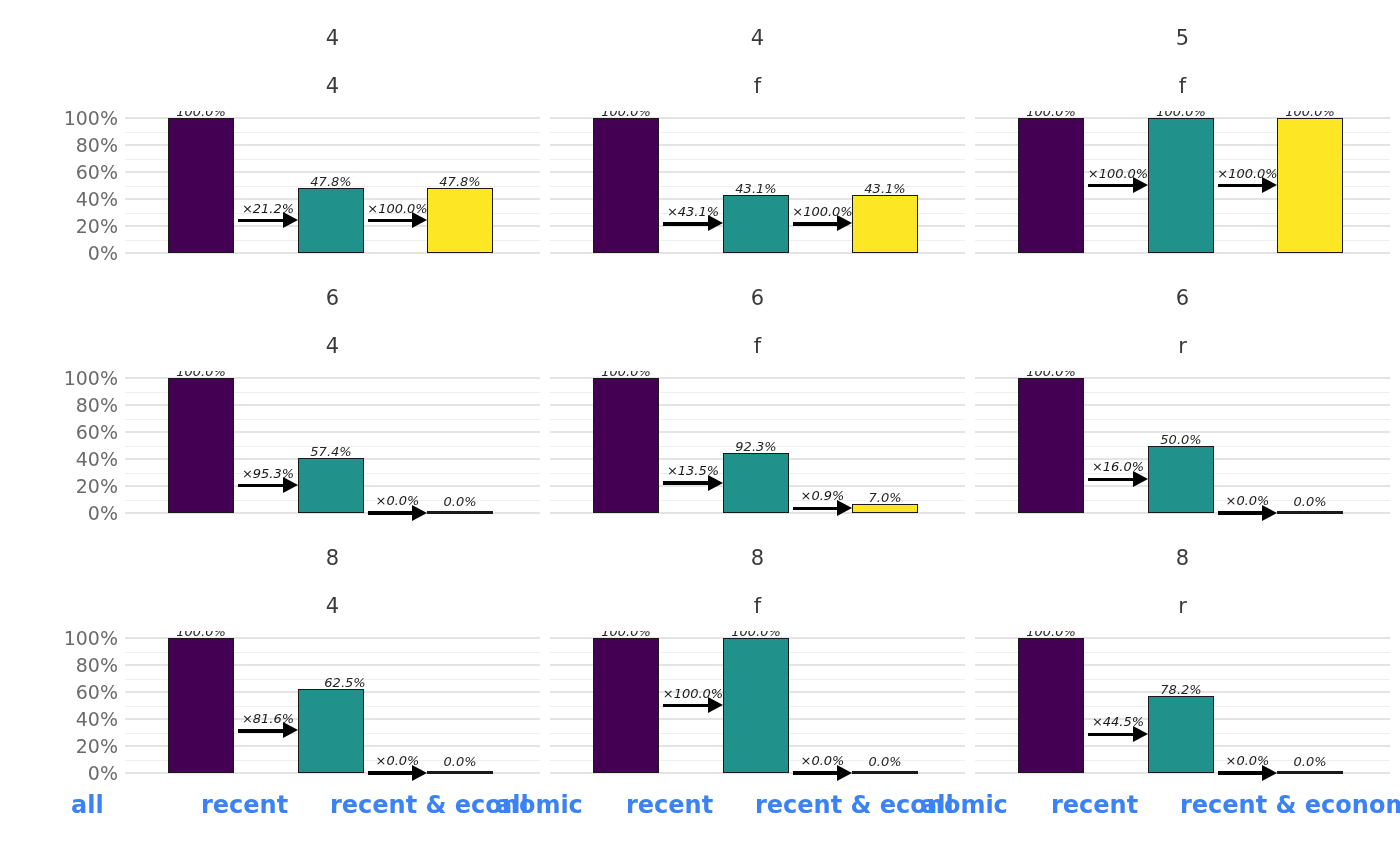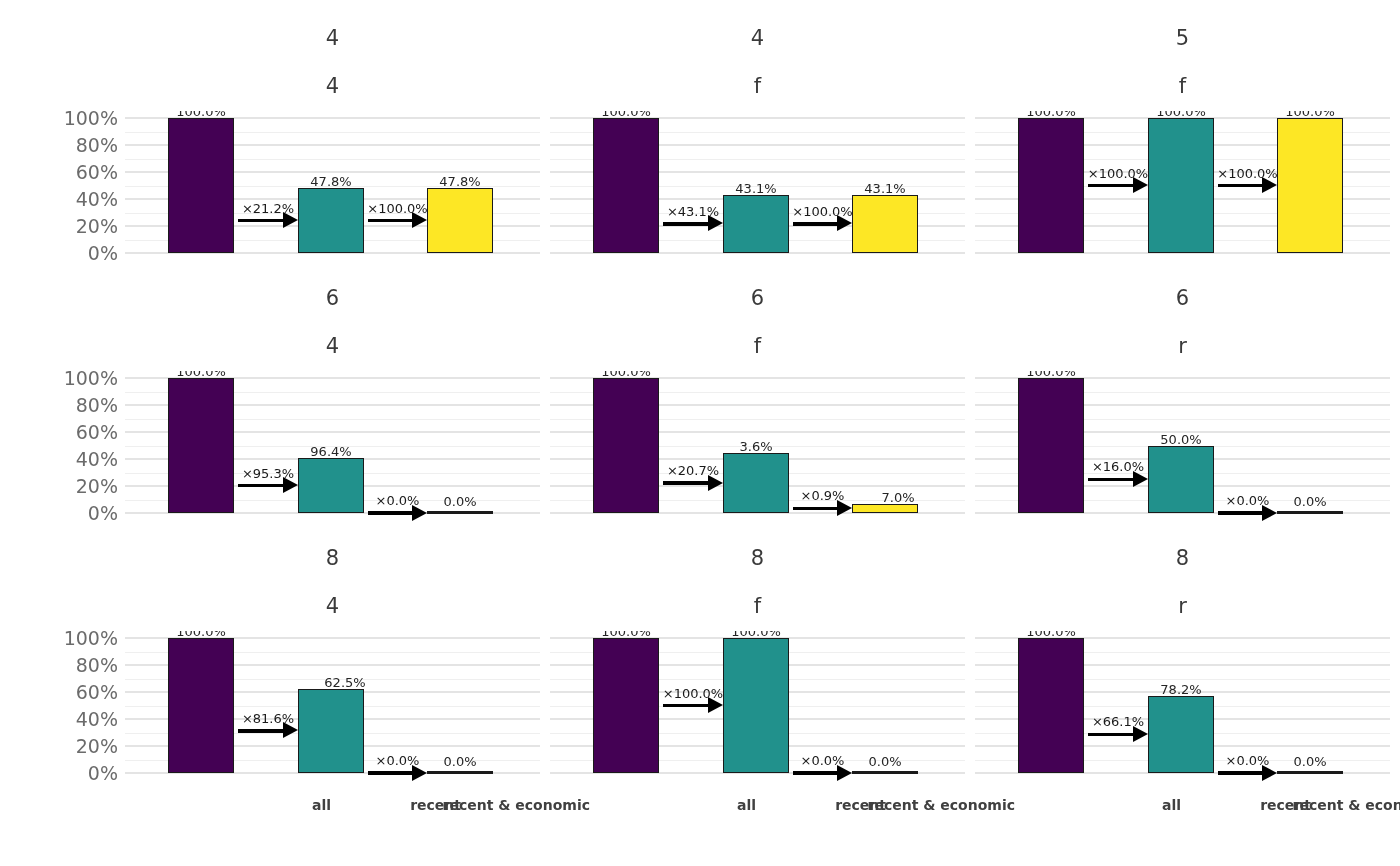--- a/index.html
+++ b/index.html
@@ -2,33 +2,33 @@
 <html><head>
 <meta charset="utf-8">
 <style>
   html,body{margin:0;padding:0;}
   body{
     width:1400px;height:866px;position:relative;overflow:hidden;
     background:#ffffff;
     font-family:"DejaVu Sans","Liberation Sans",sans-serif;
   }
   #chart{position:absolute;left:0;top:0;width:1400px;height:866px;}
-  .panel{position:absolute;overflow:hidden;}
+  .panel{position:absolute;overflow:hidden;font-style:italic;}
   .gridline{position:absolute;left:0;right:0;}
   .grid-major{height:2px;background:#e4e4e4;}
   .grid-minor{height:1px;background:#efefef;}
   .bar{position:absolute;box-sizing:border-box;border:1.5px solid #1a1a1a;}
   .zeroline{position:absolute;height:2.5px;background:#1a1a1a;}
   .val-label{position:absolute;font-size:13px;color:#262626;text-align:center;line-height:15px;}
   .arrow-line{position:absolute;height:3.5px;background:#000;}
   .arrow-head{position:absolute;width:0;height:0;border-top:8.5px solid transparent;border-bottom:8.5px solid transparent;border-left:15px solid #000;}
   .arrow-label{position:absolute;font-size:13px;color:#1a1a1a;text-align:center;line-height:15px;white-space:nowrap;}
   .strip{position:absolute;font-size:21px;color:#3a3a3a;text-align:center;line-height:26px;}
   .ytick{position:absolute;font-size:19px;color:#6b6b6b;text-align:right;line-height:22px;}
-  .xlabel{position:absolute;font-size:14px;font-weight:bold;color:#404040;text-align:right;line-height:24px;white-space:nowrap;}
+  .xlabel{position:absolute;font-size:24px;font-weight:bold;color:#3b82f6;text-align:left;line-height:24px;white-space:nowrap;}
 </style>
 </head>
 <body>
 
 <div id="chart">
     <div class="strip" style="left: 232.5px; top: 25px; width: 200px;">4</div>
     <div class="strip" style="left: 232.5px; top: 73px; width: 200px;">4</div>
     <div class="panel" style="left: 125px; top: 111px; width: 415px; height: 151px;">
       <div class="gridline grid-major" style="top: 6px;"></div>
       <div class="gridline grid-major" style="top: 33px;"></div>
@@ -124,21 +124,21 @@
       <div class="gridline grid-major" style="top: 114px;"></div>
       <div class="gridline grid-major" style="top: 141px;"></div>
       <div class="gridline grid-minor" style="top: 20.5px;"></div>
       <div class="gridline grid-minor" style="top: 47.5px;"></div>
       <div class="gridline grid-minor" style="top: 74.5px;"></div>
       <div class="gridline grid-minor" style="top: 101.5px;"></div>
       <div class="gridline grid-minor" style="top: 128.5px;"></div>
       <div class="bar" style="left: 43px; top: 7px; width: 66px; height: 135px; background: rgb(68, 1, 84);"></div>
       <div class="val-label" style="left: 36px; top: -7px; width: 80px;">100.0%</div>
       <div class="bar" style="left: 173px; top: 87.19px; width: 66px; height: 54.81px; background: rgb(33, 145, 140);"></div>
-      <div class="val-label" style="left: 166px; top: 73.19px; width: 80px;">96.4%</div>
+      <div class="val-label" style="left: 166px; top: 73.19px; width: 80px;">57.4%</div>
       <div class="zeroline" style="left: 302px; top: 140px; width: 66px;"></div>
       <div class="val-label" style="left: 295px; top: 123px; width: 80px;">0.0%</div>
       <div class="arrow-line" style="left: 113px; top: 112.845px; width: 47px;"></div>
       <div class="arrow-head" style="left: 158px; top: 106.095px;"></div>
       <div class="arrow-label" style="left: 98px; top: 94.595px; width: 90px;">×95.3%</div>
       <div class="arrow-line" style="left: 243px; top: 140.25px; width: 46px;"></div>
       <div class="arrow-head" style="left: 287px; top: 133.5px;"></div>
       <div class="arrow-label" style="left: 227.5px; top: 122px; width: 90px;">×0.0%</div>
     </div>
     <div class="ytick" style="left: 30px; top: 367px; width: 88px;">100%</div>
@@ -157,26 +157,26 @@
       <div class="gridline grid-major" style="top: 114px;"></div>
       <div class="gridline grid-major" style="top: 141px;"></div>
       <div class="gridline grid-minor" style="top: 20.5px;"></div>
       <div class="gridline grid-minor" style="top: 47.5px;"></div>
       <div class="gridline grid-minor" style="top: 74.5px;"></div>
       <div class="gridline grid-minor" style="top: 101.5px;"></div>
       <div class="gridline grid-minor" style="top: 128.5px;"></div>
       <div class="bar" style="left: 43px; top: 7px; width: 66px; height: 135px; background: rgb(68, 1, 84);"></div>
       <div class="val-label" style="left: 36px; top: -7px; width: 80px;">100.0%</div>
       <div class="bar" style="left: 173px; top: 82.33px; width: 66px; height: 59.67px; background: rgb(33, 145, 140);"></div>
-      <div class="val-label" style="left: 166px; top: 68.33px; width: 80px;">3.6%</div>
+      <div class="val-label" style="left: 166px; top: 68.33px; width: 80px;">92.3%</div>
       <div class="bar" style="left: 302px; top: 132.55px; width: 66px; height: 9.45px; background: rgb(253, 231, 37);"></div>
-      <div class="val-label" style="left: 308px; top: 118.55px; width: 80px;">7.0%</div>
+      <div class="val-label" style="left: 295px; top: 118.55px; width: 80px;">7.0%</div>
       <div class="arrow-line" style="left: 113px; top: 110.415px; width: 47px;"></div>
       <div class="arrow-head" style="left: 158px; top: 103.665px;"></div>
-      <div class="arrow-label" style="left: 98px; top: 92.165px; width: 90px;">×20.7%</div>
+      <div class="arrow-label" style="left: 98px; top: 92.165px; width: 90px;">×13.5%</div>
       <div class="arrow-line" style="left: 243px; top: 135.525px; width: 46px;"></div>
       <div class="arrow-head" style="left: 287px; top: 128.775px;"></div>
       <div class="arrow-label" style="left: 227.5px; top: 117.275px; width: 90px;">×0.9%</div>
     </div>
     <div class="strip" style="left: 1082.5px; top: 285px; width: 200px;">6</div>
     <div class="strip" style="left: 1082.5px; top: 333px; width: 200px;">r</div>
     <div class="panel" style="left: 975px; top: 371px; width: 415px; height: 151px;">
       <div class="gridline grid-major" style="top: 6px;"></div>
       <div class="gridline grid-major" style="top: 33px;"></div>
       <div class="gridline grid-major" style="top: 60px;"></div>
@@ -282,21 +282,21 @@
       <div class="gridline grid-minor" style="top: 101.5px;"></div>
       <div class="gridline grid-minor" style="top: 128.5px;"></div>
       <div class="bar" style="left: 43px; top: 7px; width: 66px; height: 135px; background: rgb(68, 1, 84);"></div>
       <div class="val-label" style="left: 36px; top: -7px; width: 80px;">100.0%</div>
       <div class="bar" style="left: 173px; top: 64.915px; width: 66px; height: 77.085px; background: rgb(33, 145, 140);"></div>
       <div class="val-label" style="left: 166px; top: 50.915px; width: 80px;">78.2%</div>
       <div class="zeroline" style="left: 302px; top: 140px; width: 66px;"></div>
       <div class="val-label" style="left: 295px; top: 123px; width: 80px;">0.0%</div>
       <div class="arrow-line" style="left: 113px; top: 101.708px; width: 47px;"></div>
       <div class="arrow-head" style="left: 158px; top: 94.9575px;"></div>
-      <div class="arrow-label" style="left: 98px; top: 83.4575px; width: 90px;">×66.1%</div>
+      <div class="arrow-label" style="left: 98px; top: 83.4575px; width: 90px;">×44.5%</div>
       <div class="arrow-line" style="left: 243px; top: 140.25px; width: 46px;"></div>
       <div class="arrow-head" style="left: 287px; top: 133.5px;"></div>
       <div class="arrow-label" style="left: 227.5px; top: 122px; width: 90px;">×0.0%</div>
     </div>
     <div class="xlabel" style="left: 921px; top: 793px; width: 260px;">all</div>
     <div class="xlabel" style="left: 1051px; top: 793px; width: 260px;">recent</div>
     <div class="xlabel" style="left: 1180px; top: 793px; width: 260px;">recent &amp; economic</div>
   </div>
 
 </body></html>

